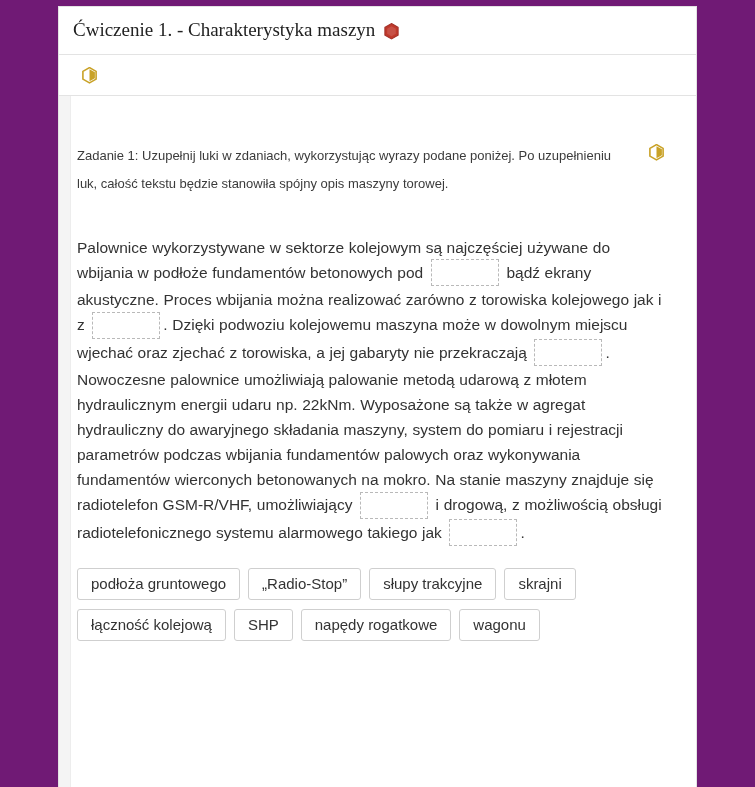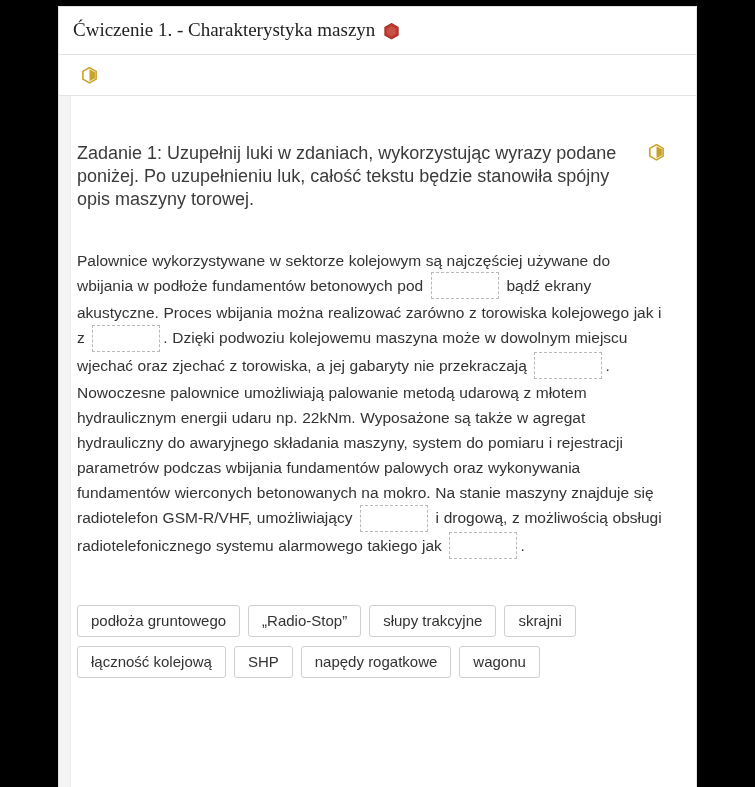--- a/index.html
+++ b/index.html
@@ -12,21 +12,21 @@
     height: 787px;
     font-family: "Liberation Sans", sans-serif;
     -webkit-font-smoothing: antialiased;
     overflow: hidden;
   }
 
   .page {
     position: relative;
     width: 755px;
     height: 787px;
-    background: #000000;
+    background: #701a75;
   }
 
   
   .accordion {
     position: absolute;
     left: 58px;
     top: 6px;
     width: 639px;
   }
 
@@ -89,22 +89,22 @@
     left: 18px;
     right: 18px;
     top: 0;
     bottom: 0;
     padding: 46px 10px 0 0;
   }
 
   
   .task-intro {
     position: relative;
-    font-size: 18px;
-    line-height: 23px;
+    font-size: 13px;
+    line-height: 28px;
     color: #3b3b3b;
     padding-right: 34px;
     margin-bottom: 37px;
   }
   .task-intro .hex {
     position: absolute;
     right: 4px;
     top: 2px;
     margin-left: 0;
   }
@@ -127,21 +127,21 @@
     border: 1px dashed #b9b9b9;
     background: #ffffff;
     margin: 0 3px;
     position: relative;
     top: -1px;
     cursor: text;
   }
 
   
   .wordbank {
-    margin-top: 45px;
+    margin-top: 21px;
     display: flex;
     flex-wrap: wrap;
     gap: 9px 8px;
     max-width: 600px;
   }
   .word {
     box-sizing: border-box;
     border: 1px solid #cfcfcf;
     border-radius: 3px;
     background: #ffffff;

